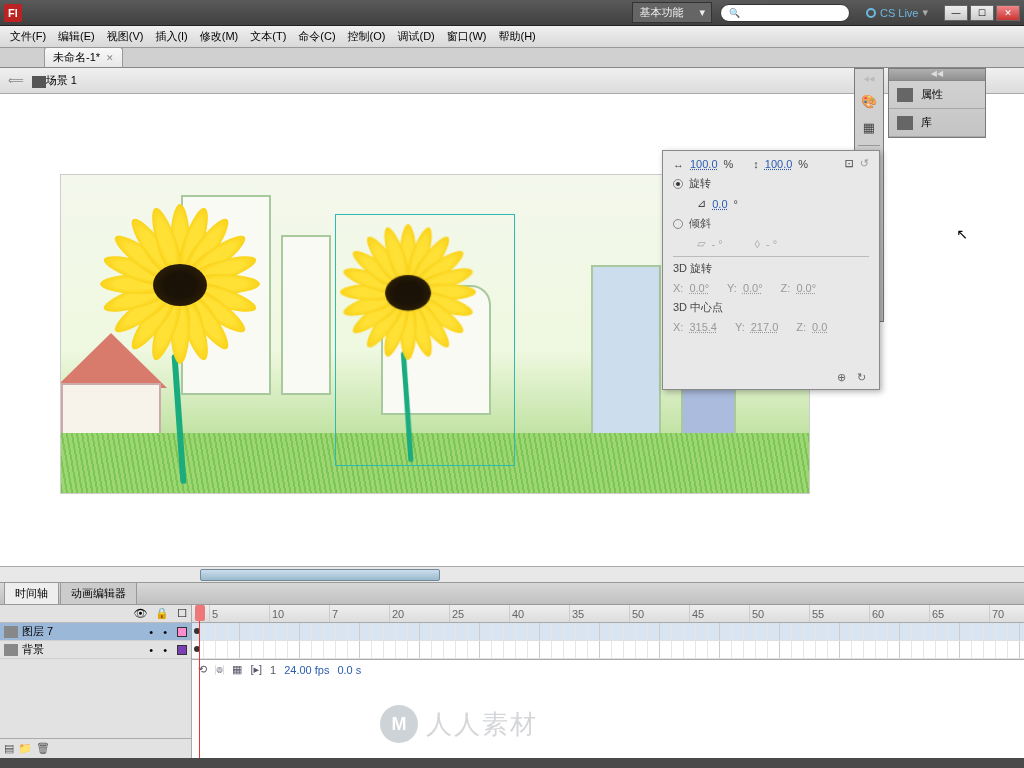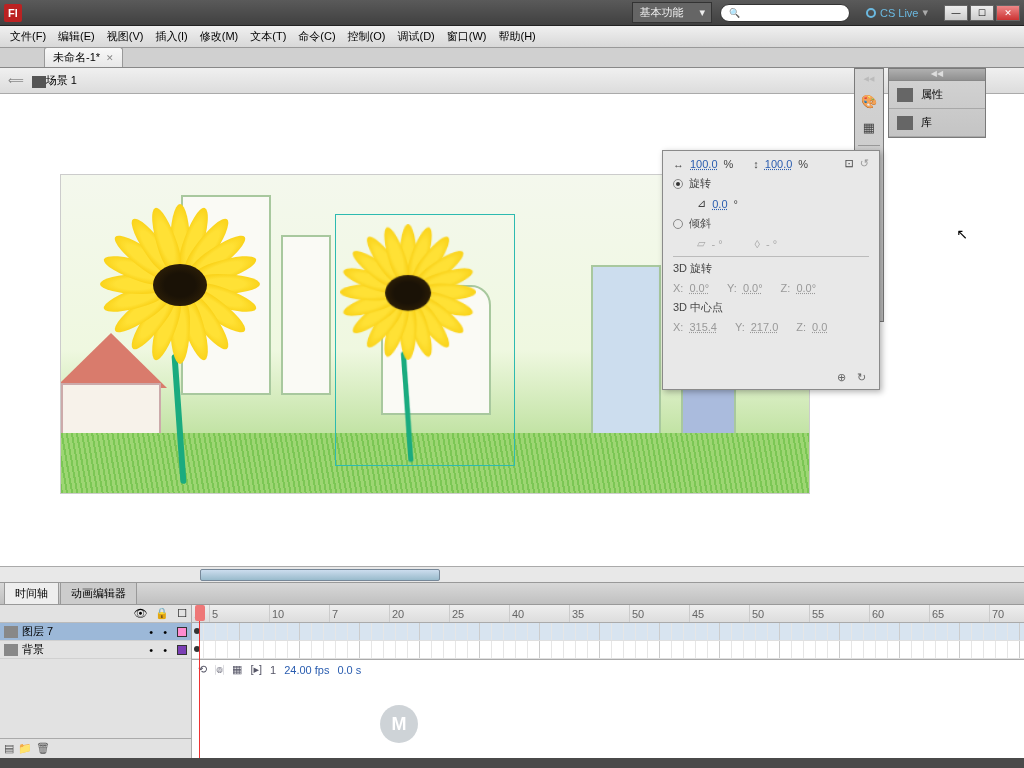--- a/index.html
+++ b/index.html
@@ -562,13 +562,14 @@
     </div>
   </div>
   <div class="panel-footer-icons">
     <span class="small-icon">⊕</span>
     <span class="small-icon">↻</span>
   </div>
 </div>
 
 <div class="watermark">
   <div class="wm-circle">M</div>
+  <div class="wm-text">人人素材</div>
 </div>
 
 </body></html>

